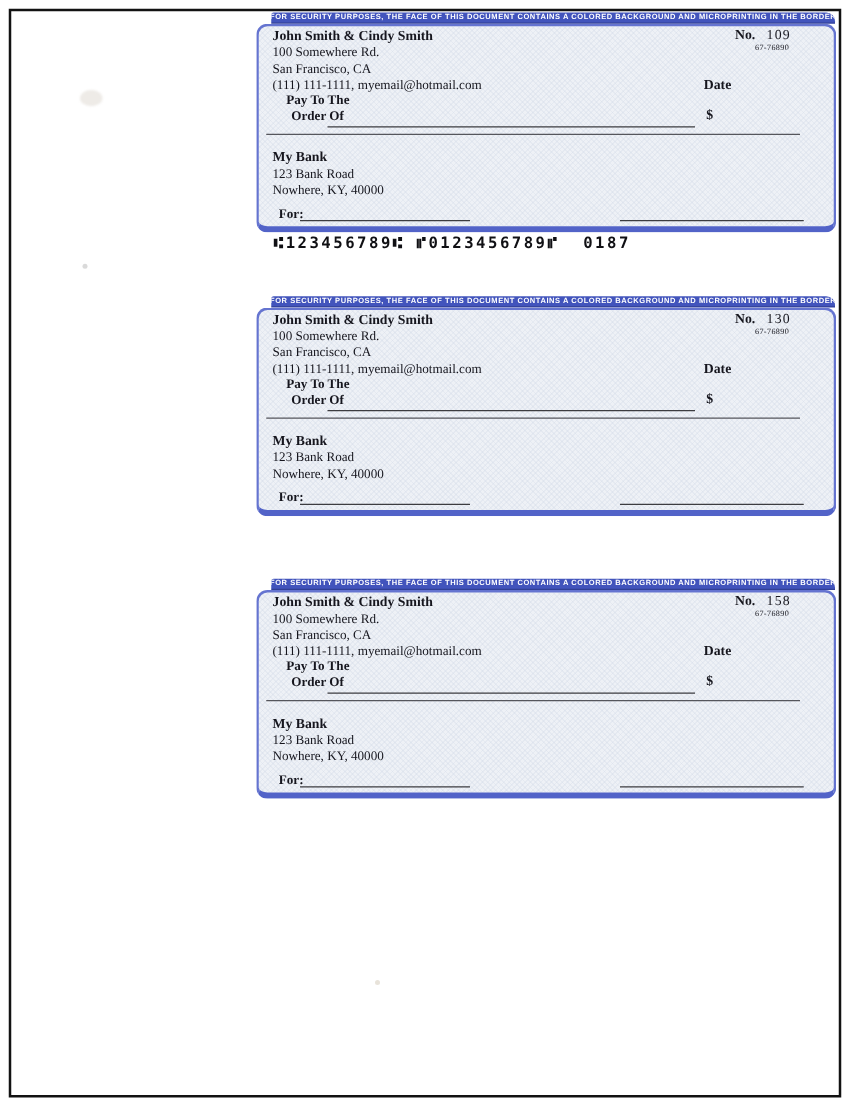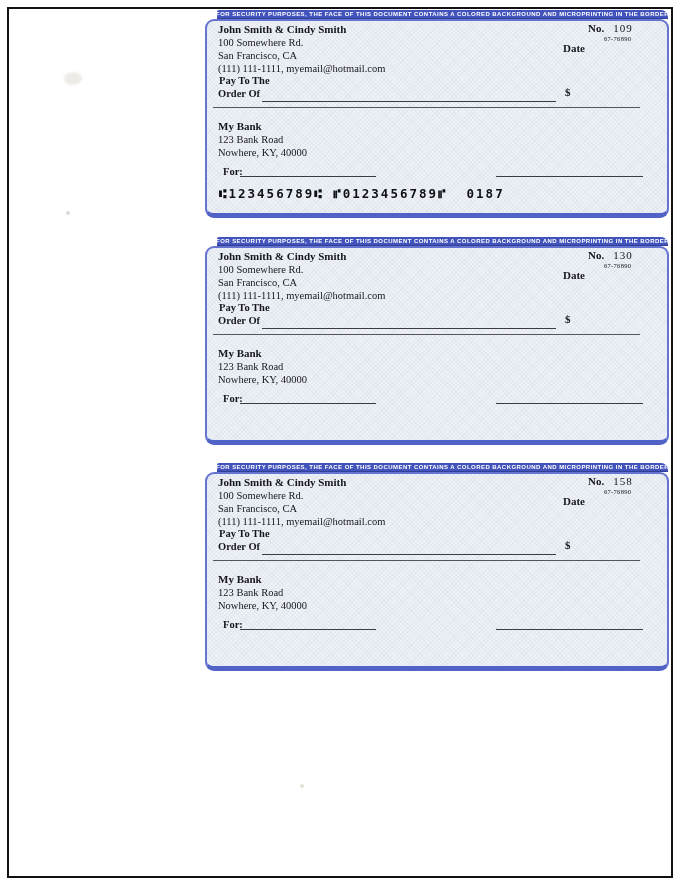--- a/index.html
+++ b/index.html
@@ -10,21 +10,21 @@
   }
   .scan-frame {
     position:absolute; left:7px; top:7px; width:666px; height:871px;
     border:2px solid #121212; box-sizing:border-box; background:#ffffff;
   }
   .artifact { position:absolute; border-radius:50%; }
   .a1 { left:64px; top:72px; width:18px; height:13px; background:rgba(205,198,185,0.35); filter:blur(1px); }
   .a2 { left:66px; top:211px; width:4px; height:4px; background:rgba(150,150,150,0.35); }
   .a3 { left:300px; top:784px; width:4px; height:4px; background:rgba(190,175,150,0.35); }
 
-  .check { position:absolute; left:205px; width:464px; height:208px;text-decoration:underline; }
+  .check { position:absolute; left:205px; width:464px; height:176px;text-decoration:underline; }
   .check.c1 { top:10px; } .check.c2 { top:237px; } .check.c3 { top:463px; }
 
   .strip {
     position:absolute; top:0; left:12px; right:1px; height:9px;
     background:#4254bc; border-radius:2px 7px 0 0; overflow:hidden;
     display:flex; align-items:center; justify-content:center;
     box-shadow:inset 0 -1px 0 rgba(0,0,30,0.25);
   }
   .strip-text {
     font-family:"Liberation Sans","DejaVu Sans",sans-serif;
@@ -40,23 +40,23 @@
       repeating-linear-gradient(-45deg, rgba(208,216,230,0.30) 0 1px, transparent 1px 3px);
   }
   .cbody > div, .cbody > span { position:absolute; }
 
   .payer { left:11px; top:2px; line-height:13px; font-size:10.5px; }
   .payer-name { font-weight:bold; font-size:11px; }
   .no-row { left:381px; top:1px; font-size:11px; white-space:nowrap; }
   .no-label { font-weight:bold; }
   .no-value { margin-left:9px; letter-spacing:1px; }
   .fraction { left:397px; top:14px; font-size:6.5px; letter-spacing:0.3px; }
-  .date-label { left:356px; top:21px; font-size:11px; font-weight:bold; }
-  .ptt { left:12px; top:54px; font-size:10.5px; font-weight:bold; }
-  .oo-row { left:11px; top:67px; font-size:10.5px; font-weight:bold; }
+  .date-label { left:356px; top:41px; font-size:11px; font-weight:bold; }
+  .ptt { left:22px; top:54px; font-size:10.5px; font-weight:bold; }
+  .oo-row { left:26px; top:67px; font-size:10.5px; font-weight:bold; }
   .line { height:0; border-top:1.2px solid #3c3c40; }
   .payee-line { left:55px; top:80px; width:294px; }
   .dollar { left:358px; top:65px; font-size:11px; font-weight:bold; }
   .words-line { left:6px; top:86px; width:427px; border-top-color:#55565c; }
   .bank { left:11px; top:99px; line-height:13px; font-size:10.5px; }
   .bank-name { font-weight:bold; font-size:11px; }
   .for-label { left:16px; top:145px; font-size:10.5px; font-weight:bold;text-align:center; }
   .memo-line { left:33px; top:155px; width:136px; }
   .sig-line { left:289px; top:155px; width:147px; }
   .micr {

